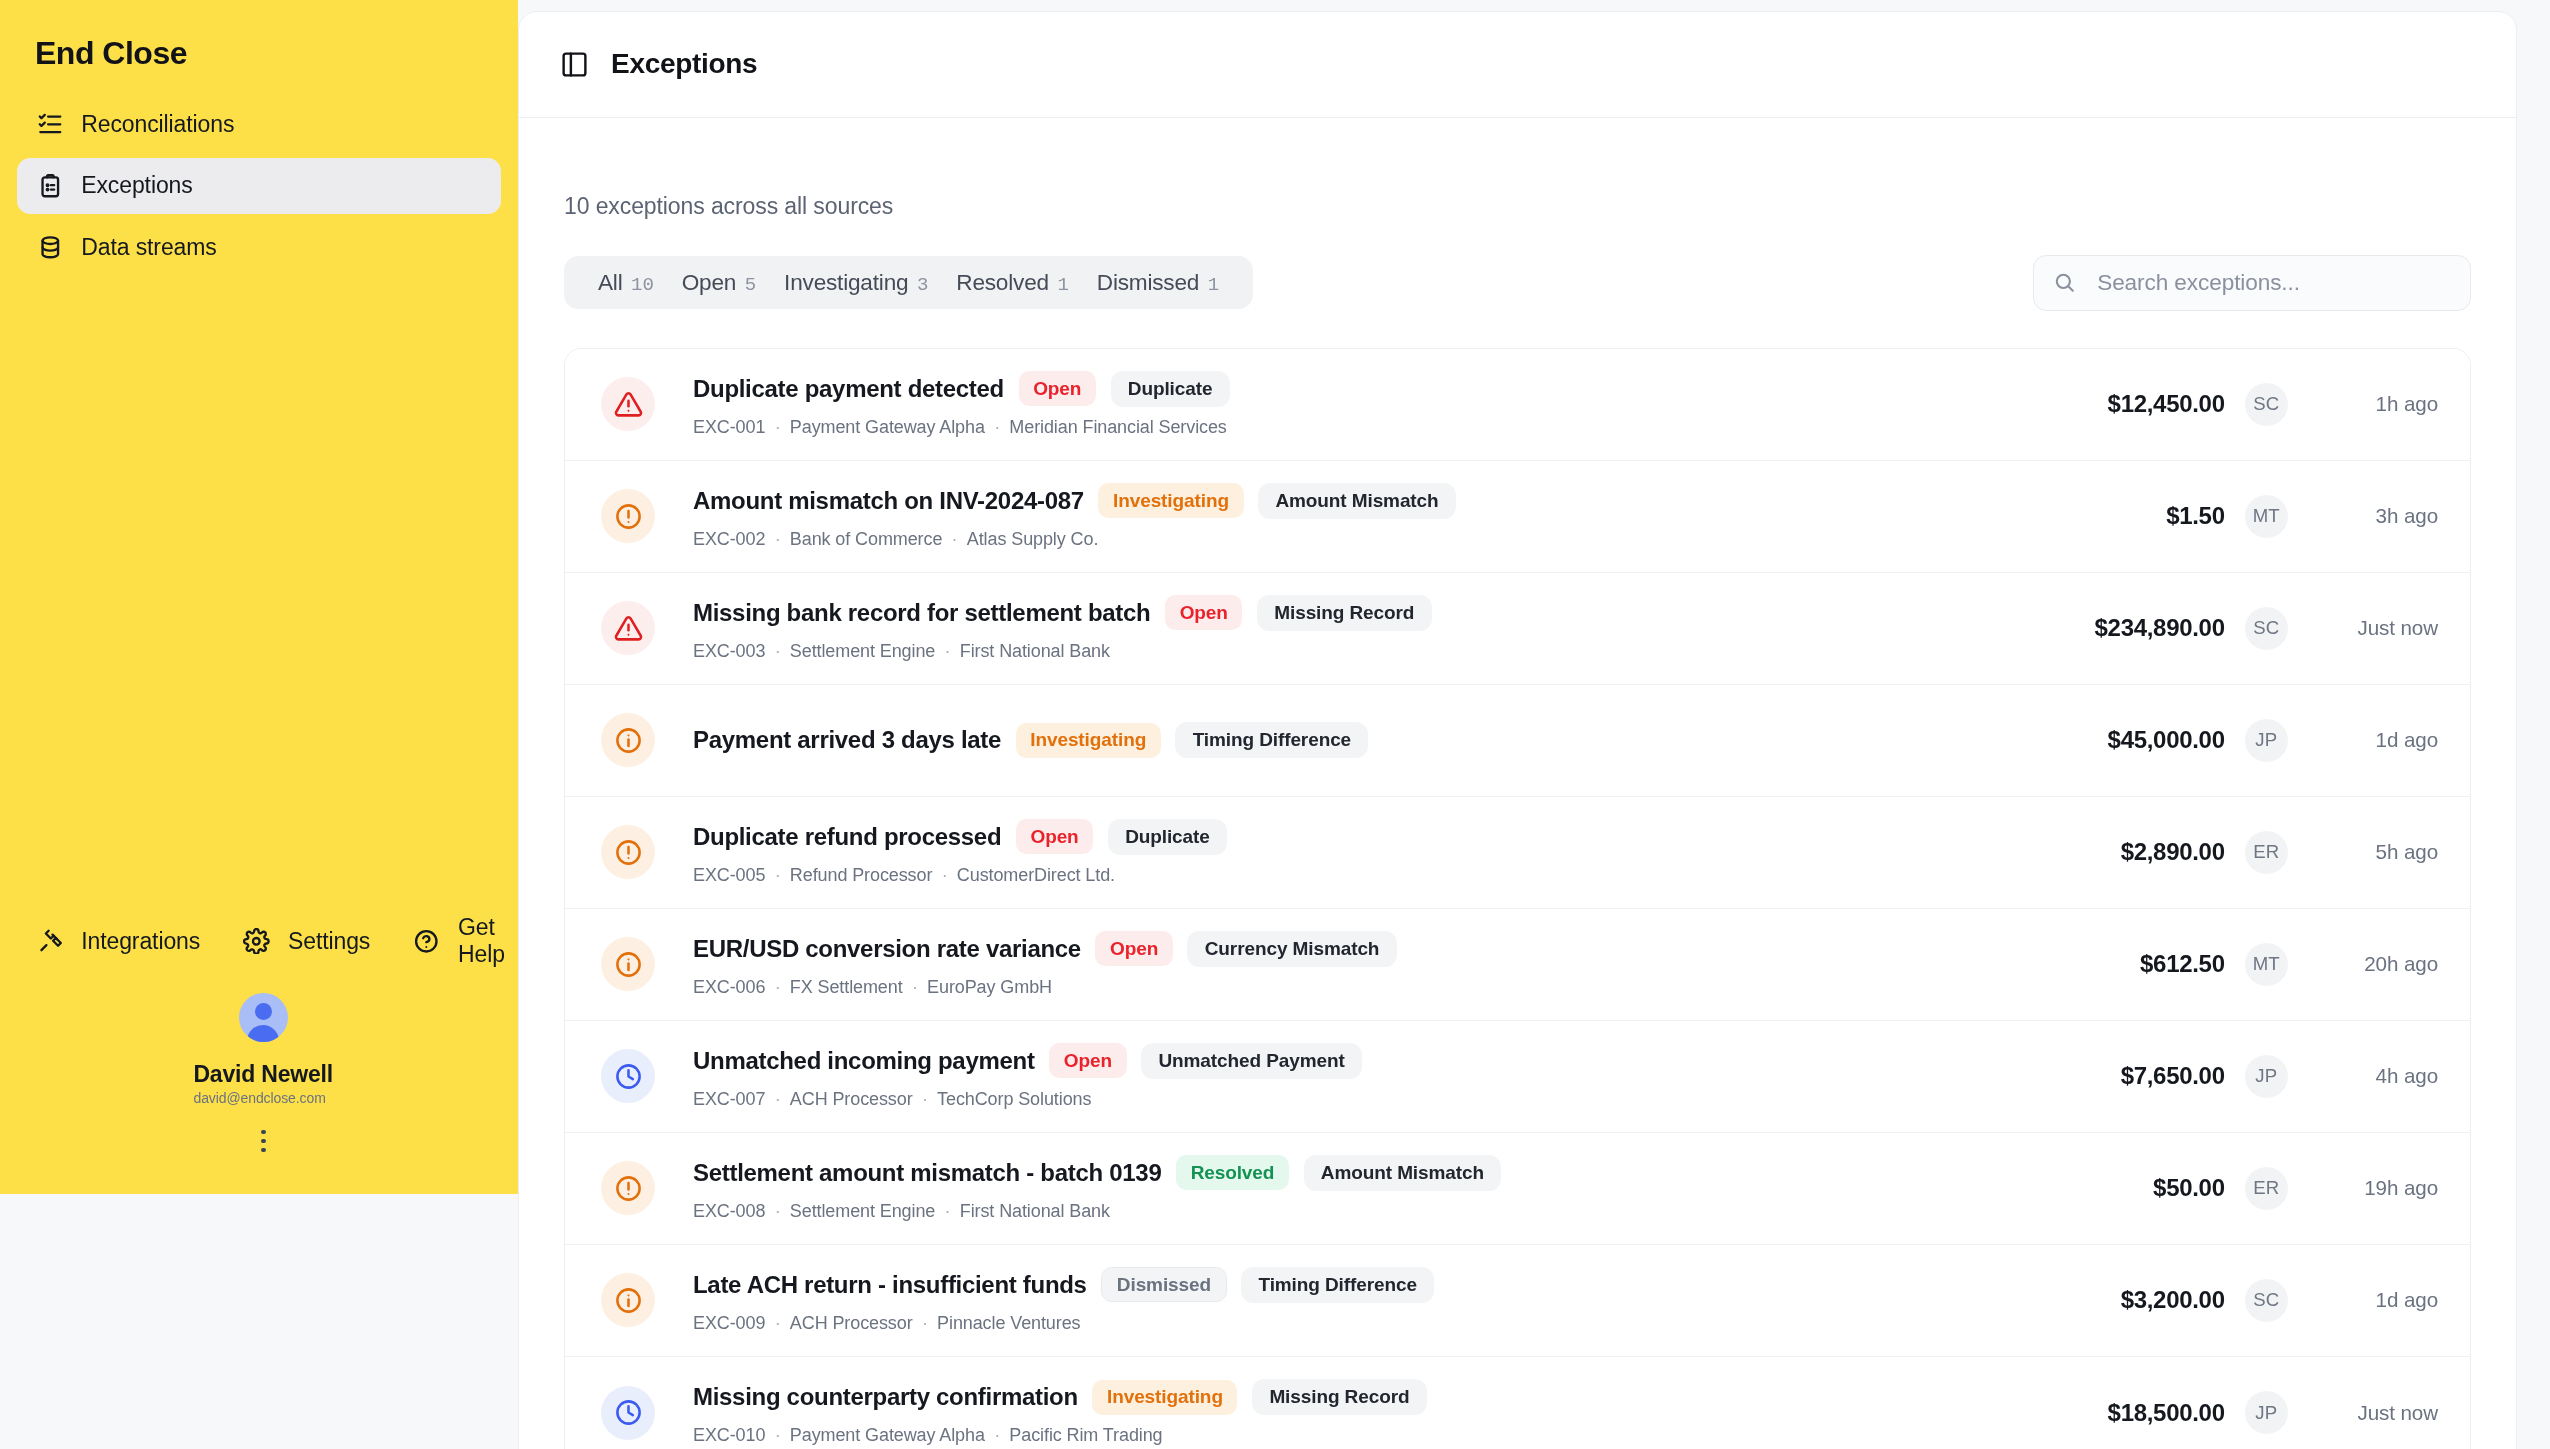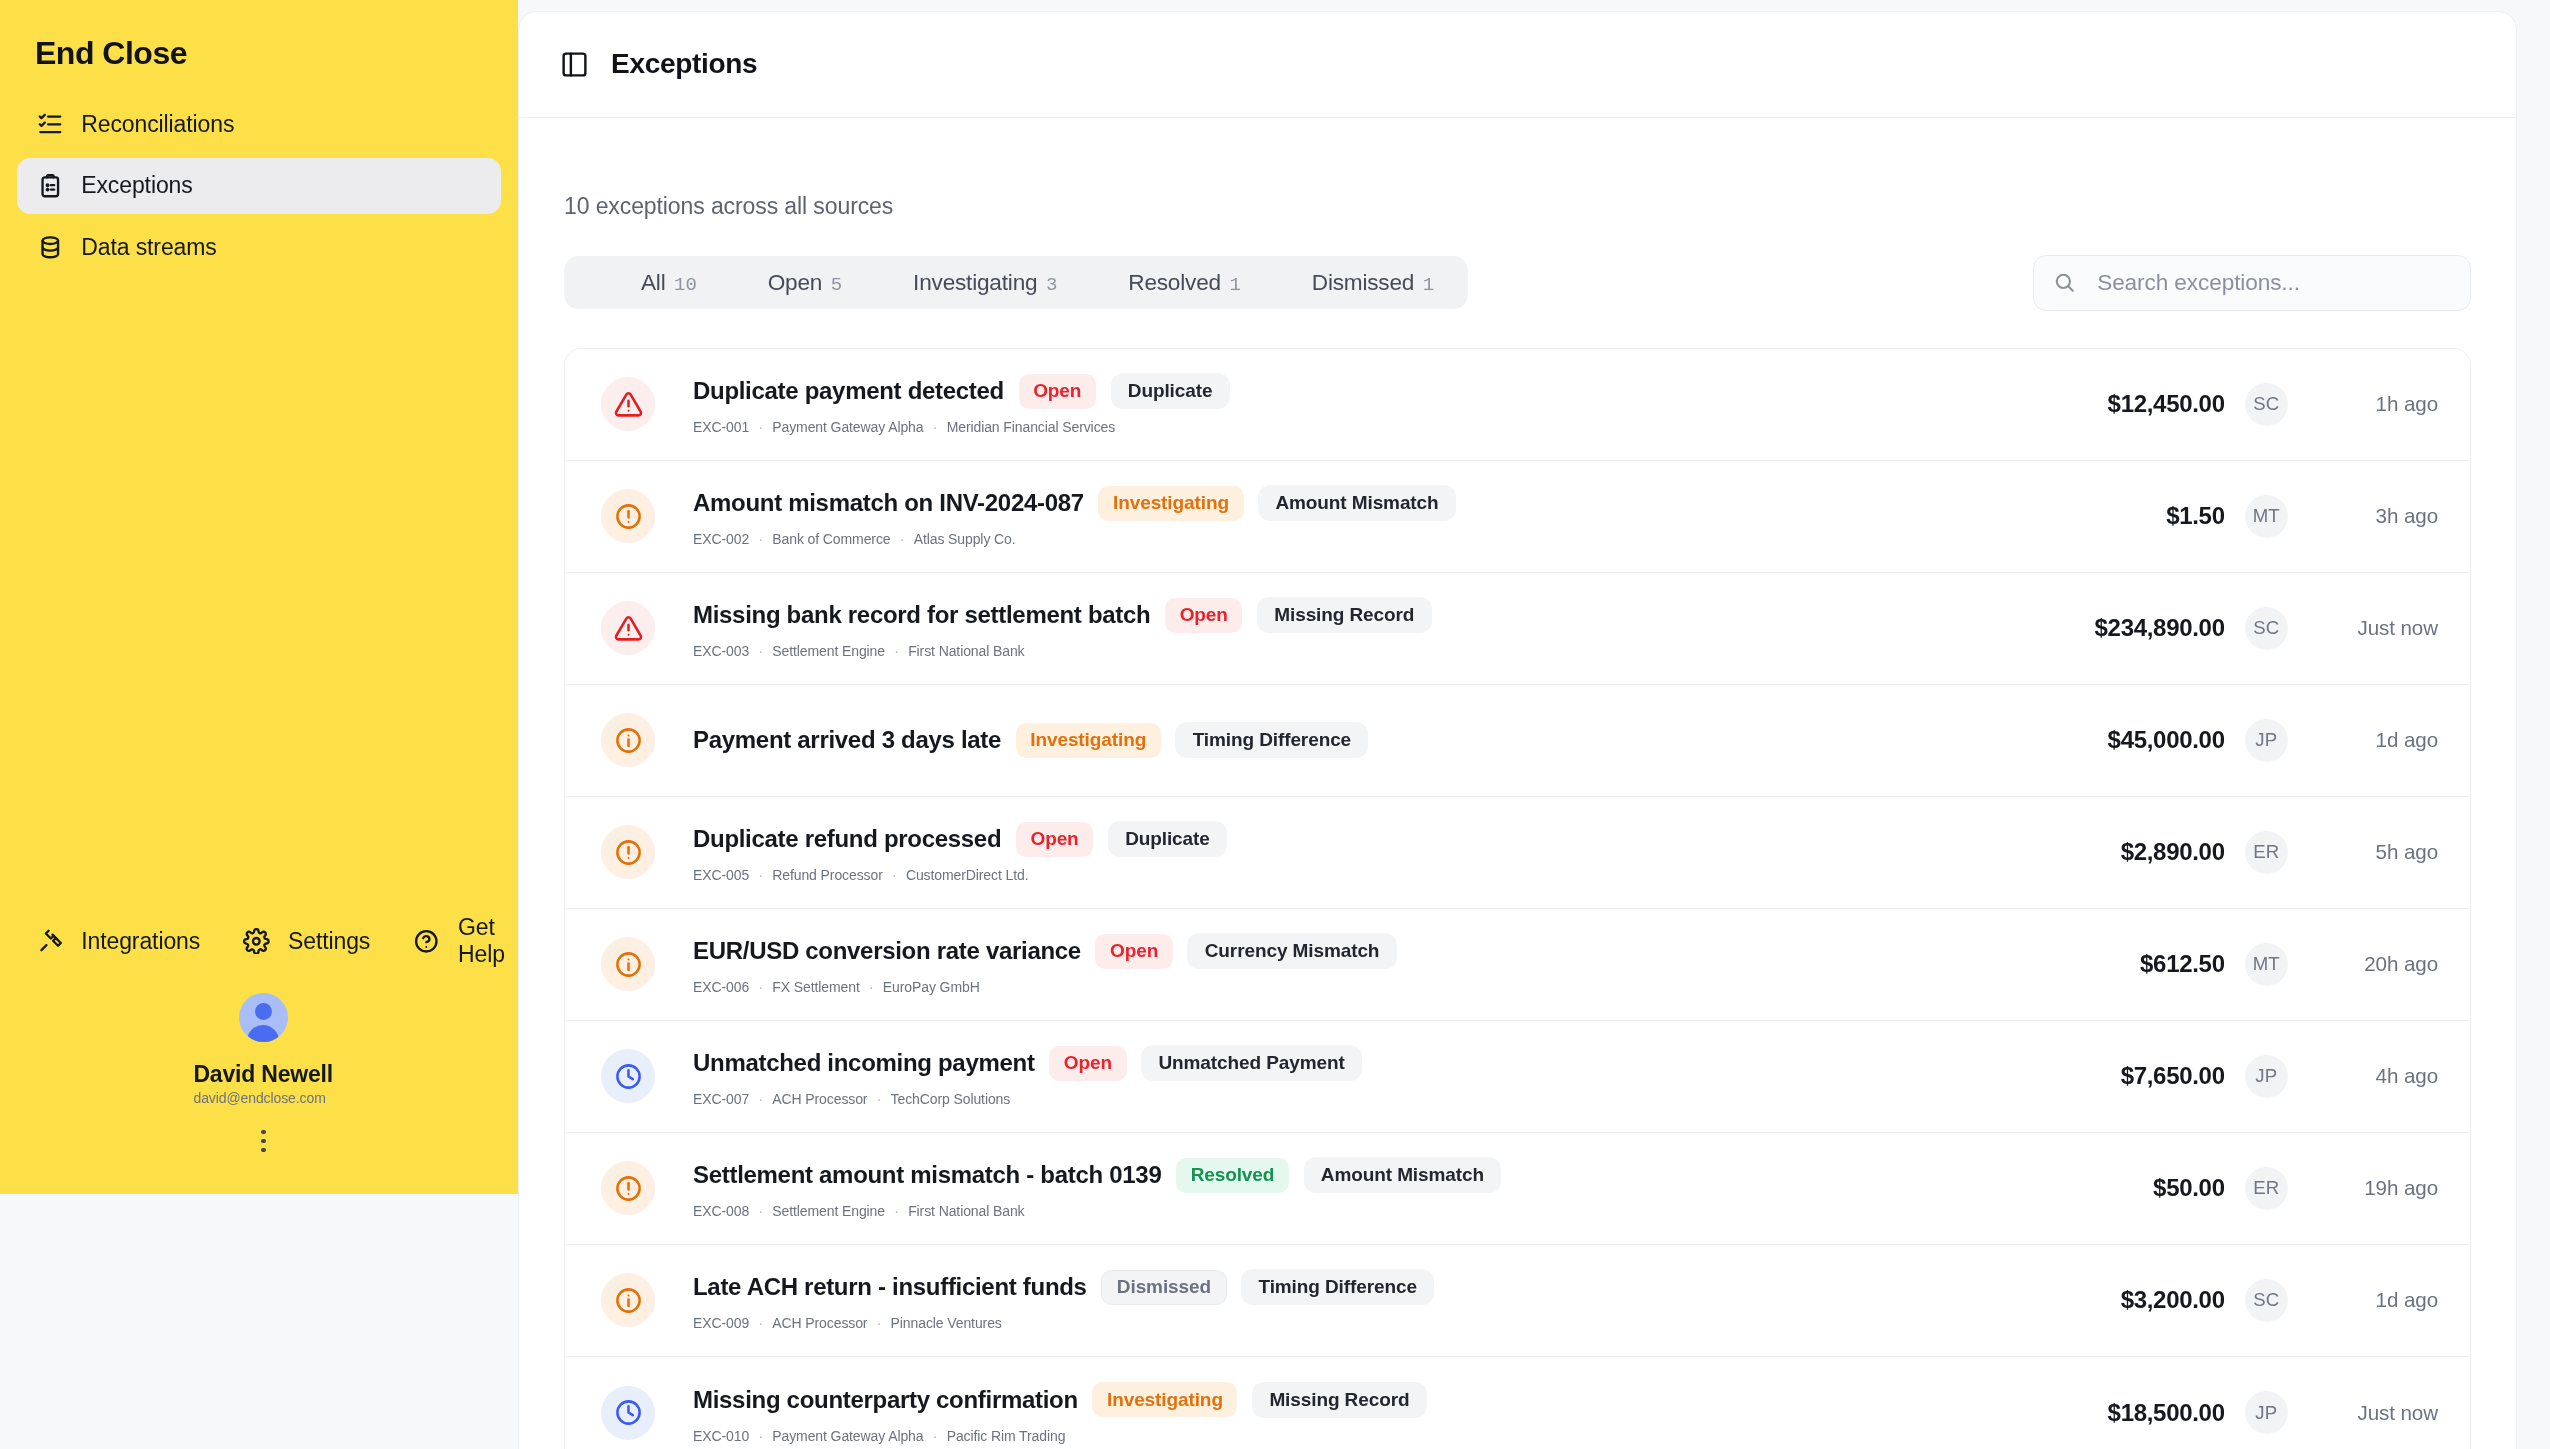--- a/index.html
+++ b/index.html
@@ -104,21 +104,21 @@
     height: 53px;
     display: flex; align-items: center;
     padding: 0 20px;
     gap: 0;
   }
   .filter-tab {
     display: flex; align-items: baseline; gap: 8.6px;
     padding: 0 14px;
     cursor: pointer;
   }
-  .filter-tab .t-label { font-size: 22.6px; color: #454b57; letter-spacing: -0.2px; margin-left: 43px; }
+  .filter-tab .t-label { font-size: 22.6px; color: #454b57; letter-spacing: -0.2px; }
   .filter-tab .t-count { font-size: 19px; color: #8c93a1; letter-spacing: -0.1px; font-family: Liberation Mono, monospace; }
 
   .searchbox {
     width: 438px; height: 56px;
     background: #fafbfc;
     border: 0.7px solid #e7e9ed;
     border-radius: 13.3px;
     display: flex; align-items: center;
     gap: 22px;
     padding: 0 18.6px;
@@ -173,21 +173,21 @@
   }
   .badge.status-open        { background: #fdecec; color: #e8232b; }
   .badge.status-investigating{ background: #fdf0df; color: #e2700b; }
   .badge.status-resolved    { background: #e4f8ed; color: #149253; }
   .badge.status-dismissed   { background: #f3f4f6; color: #6b7280; border: 0.7px solid #e8eaee; }
   .badge.tag {
     background: #f3f4f6; color: #22262e; font-weight: 700;
     border-radius: 12px; height: 36px; padding: 0 17.3px;
   }
 
-  .row-sub { font-size: 14px; color: #6b7280; letter-spacing: -0.1px; white-space: nowrap; }
+  .row-sub { font-size: 18px; color: #6b7280; letter-spacing: -0.1px; white-space: nowrap; }
   .row-sub .dot { color: #aab0ba; padding: 0 9.3px; }
 
   .row-right { display: flex; align-items: center; gap: 0; flex: 0 0 auto; }
   .amount {
     font-size: 24px; font-weight: 700; color: #15181e;
     letter-spacing: -0.3px; text-align: right;
     width: 213px;
   }
   .avatar-sm {
     width: 43px; height: 43px; flex: 0 0 43px; margin-left: 20px;

